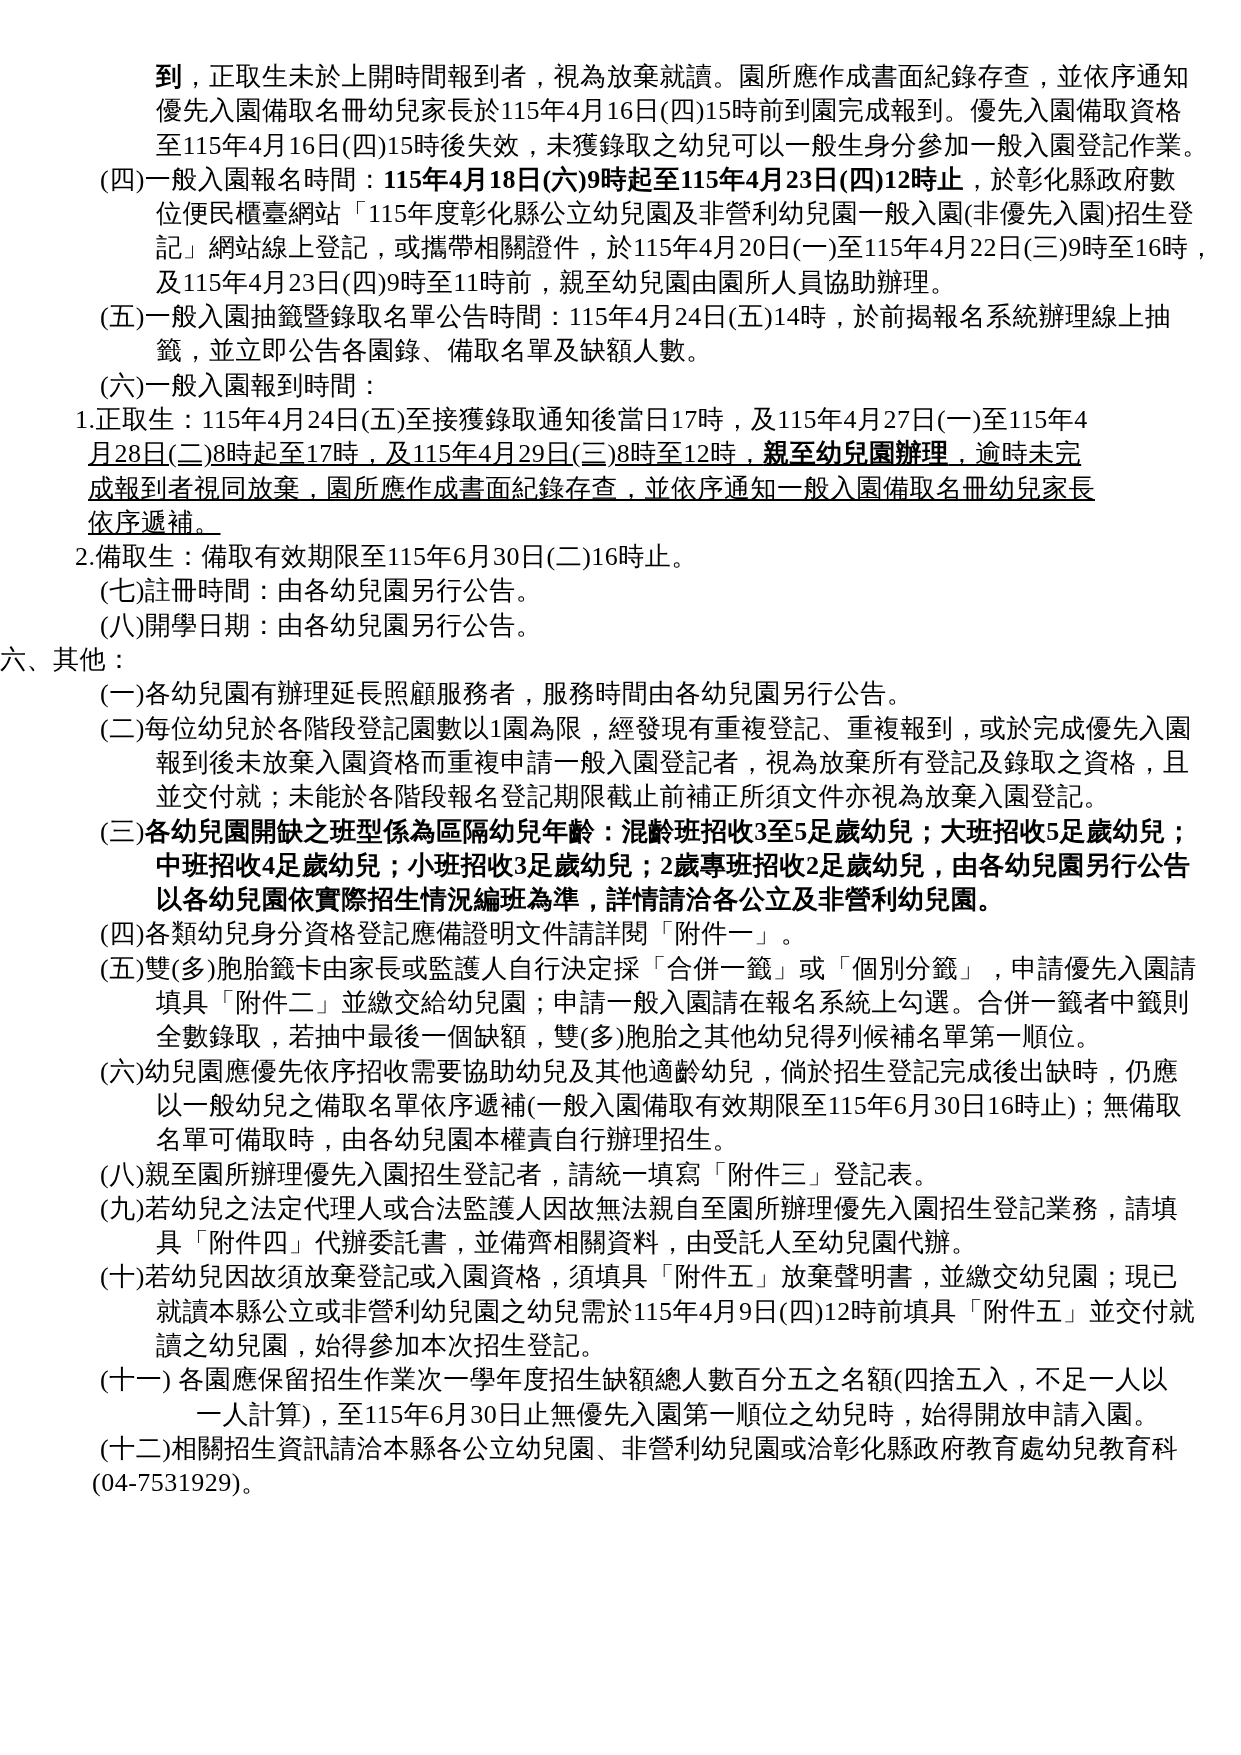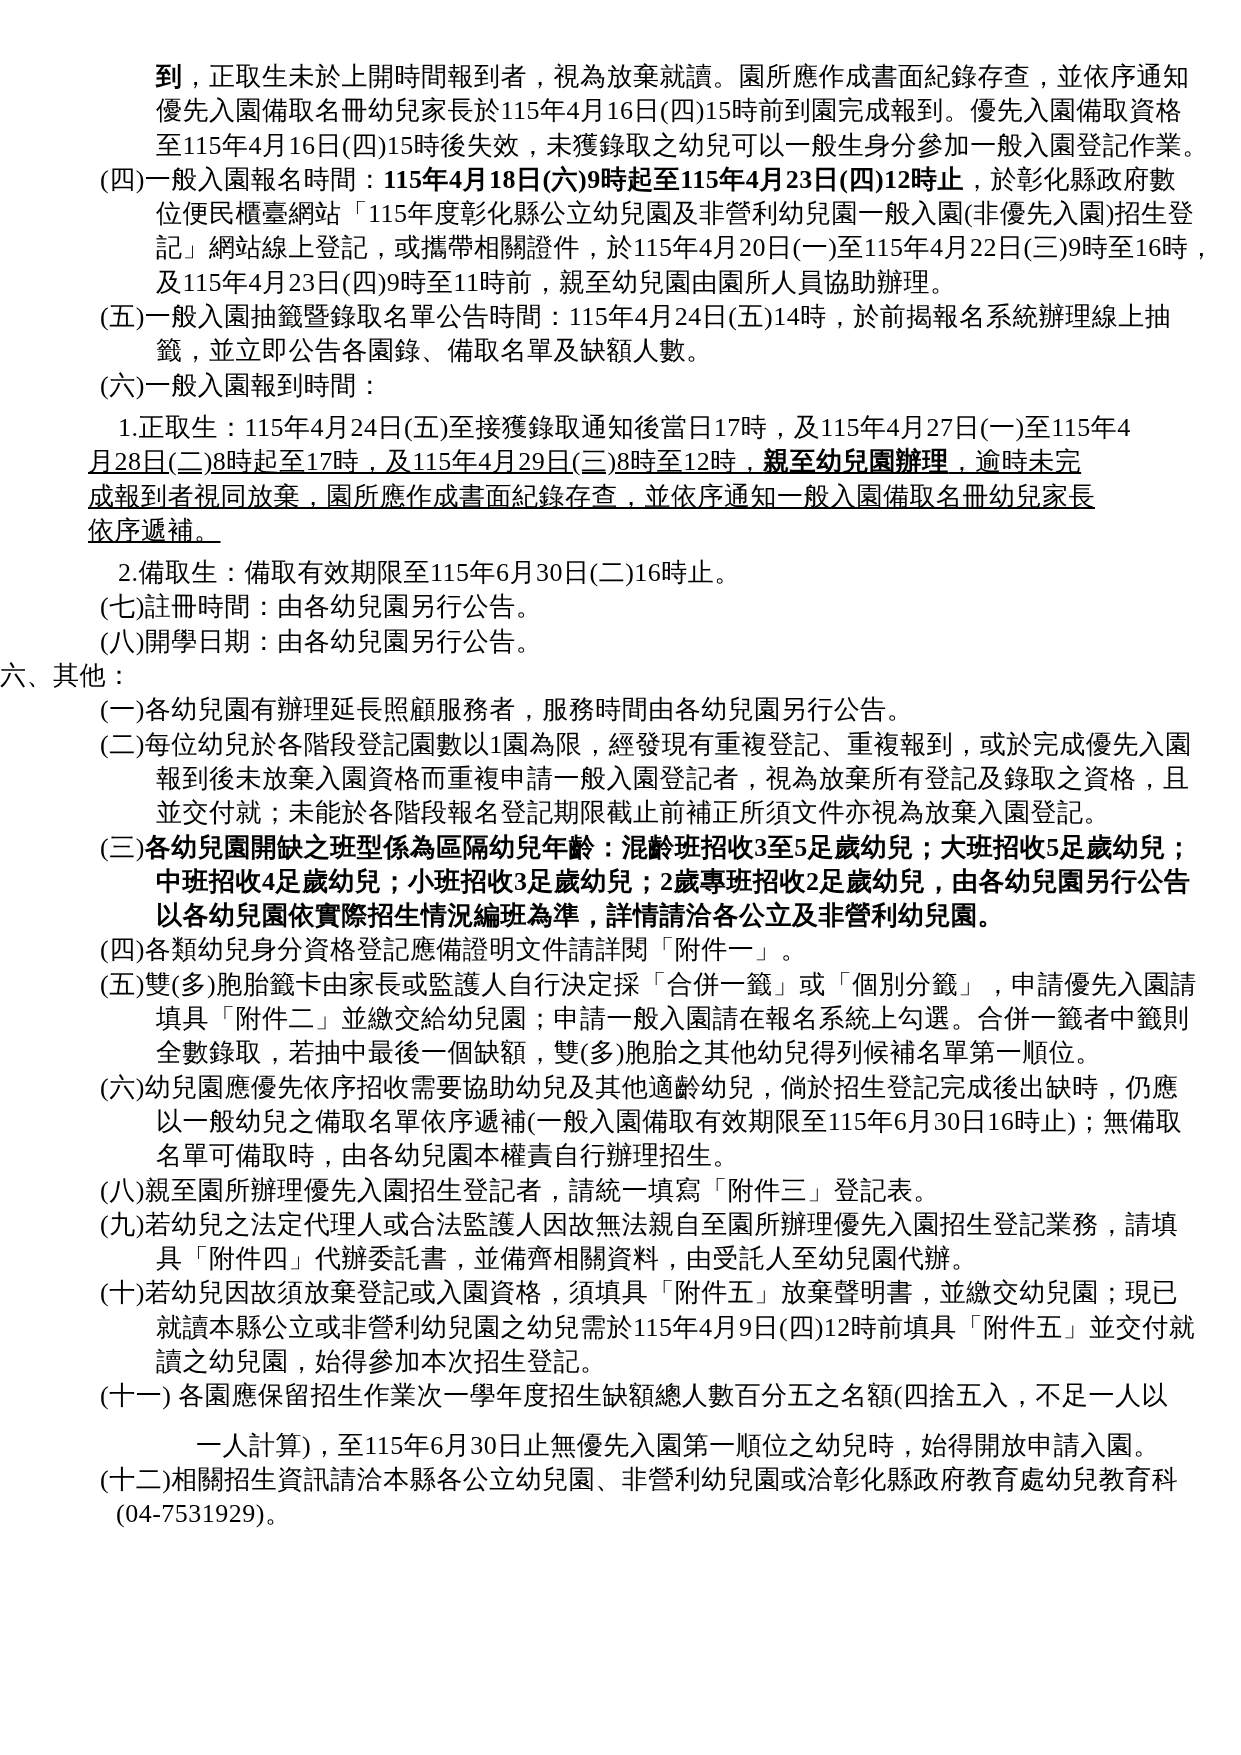--- a/index.html
+++ b/index.html
@@ -24,24 +24,24 @@
     white-space: nowrap;
     letter-spacing: 0.5px;
   }
   .line .b {
     font-weight: bold;
   }
   
   .ind-section  {  }  
   .ind-item     { padding-left: 100px; }  
   .ind-cont     { padding-left: 156px; }  
-  .ind-sub      { padding-left: 118px; margin-top: 8px; }  
+  .ind-sub      { padding-left: 75px; }  
   .ind-subcont  { padding-left: 88px; text-decoration: underline; }  
-  .ind-c11      { padding-left: 196px; margin-top: 15px; }  
-  .ind-c12      { padding-left: 116px; }  
+  .ind-c11      { padding-left: 196px; }  
+  .ind-c12      { padding-left: 92px; }  
 </style>
 </head>
 <body>
 
 <div class="doc">
   <div>
       <div class="line ind-cont"><span class="b">到</span><span>，正取生未於上開時間報到者，視為放棄就讀。園所應作成書面紀錄存查，並依序通知</span></div>
       <div class="line ind-cont"><span>優先入園備取名冊幼兒家長於115年4月16日(四)15時前到園完成報到。優先入園備取資格</span></div>
       <div class="line ind-cont"><span>至115年4月16日(四)15時後失效，未獲錄取之幼兒可以一般生身分參加一般入園登記作業。</span></div>
       <div class="line ind-item"><span>(四)一般入園報名時間：</span><span class="b">115年4月18日(六)9時起至115年4月23日(四)12時止</span><span>，於彰化縣政府數</span></div>

